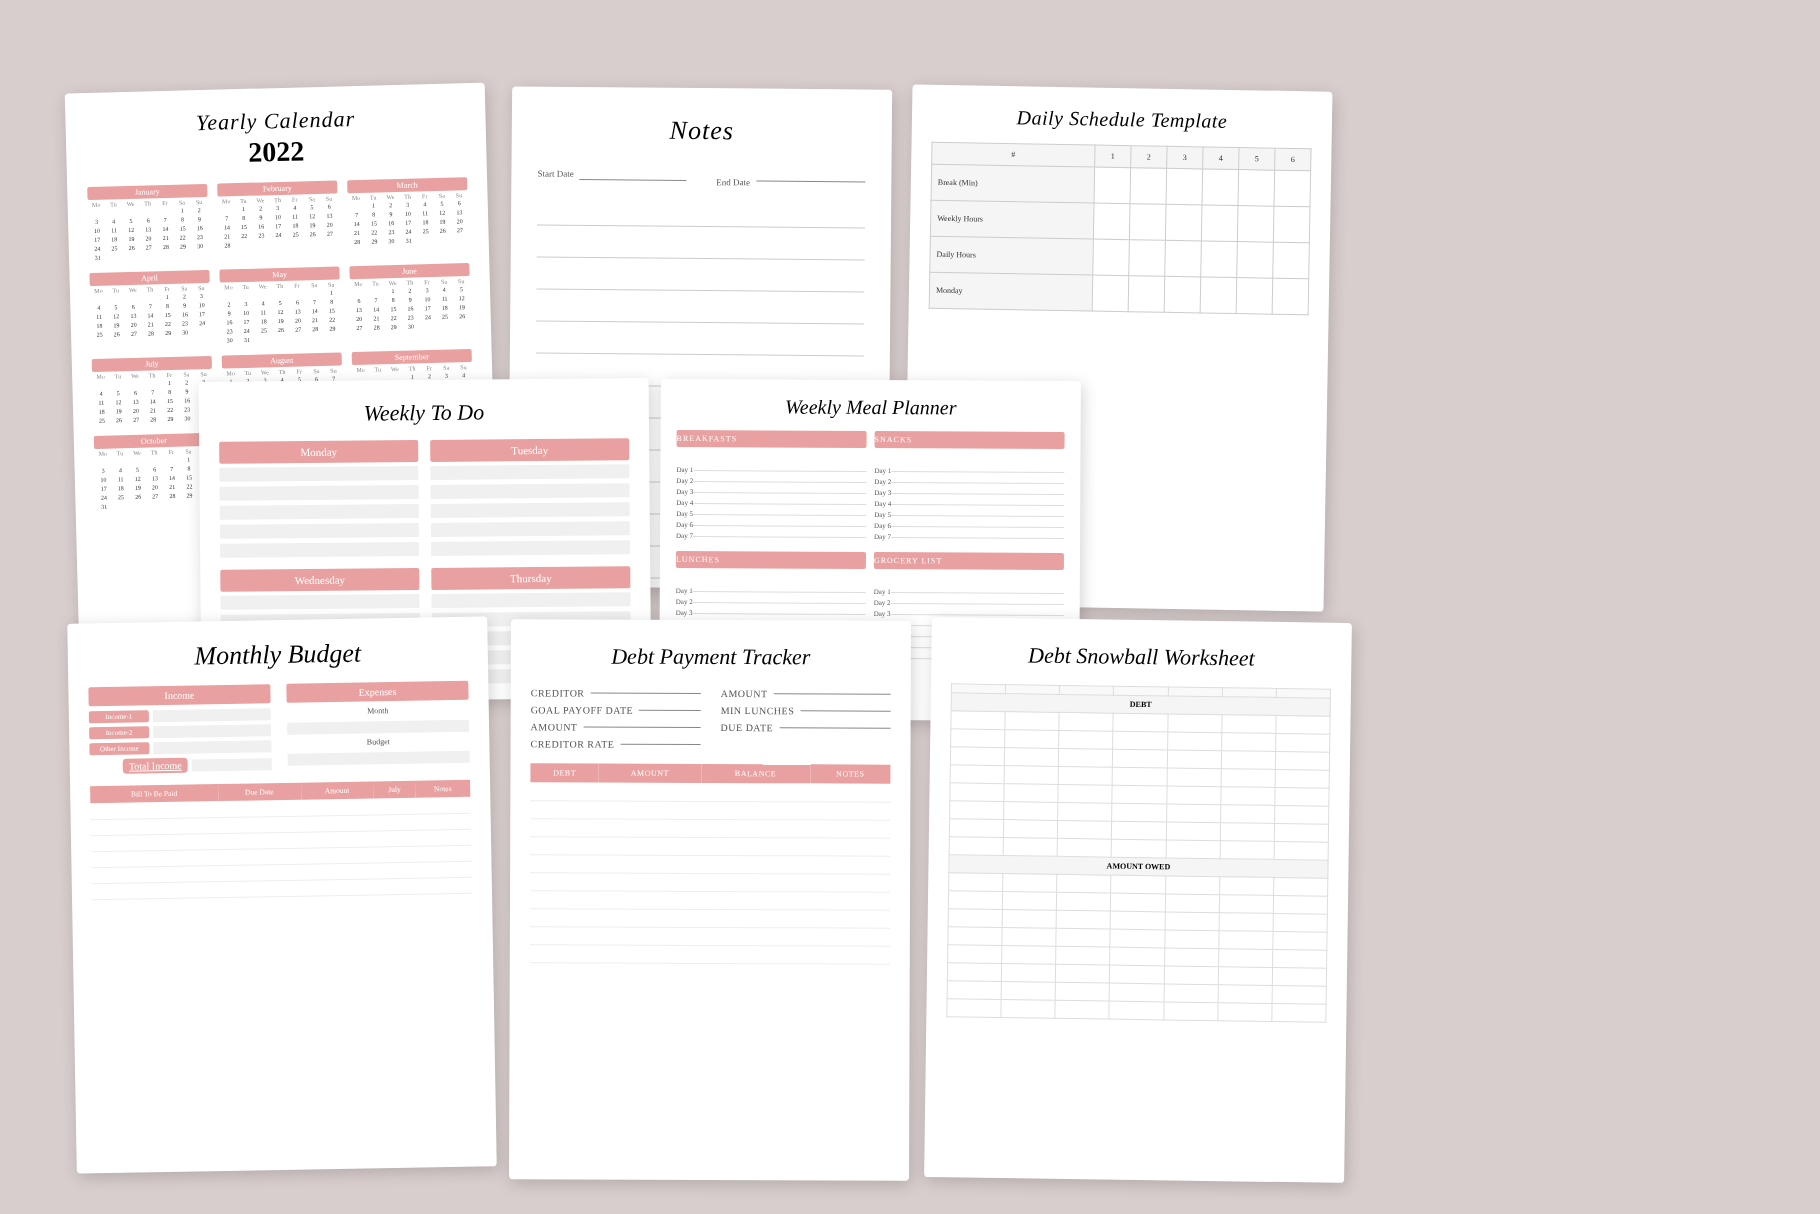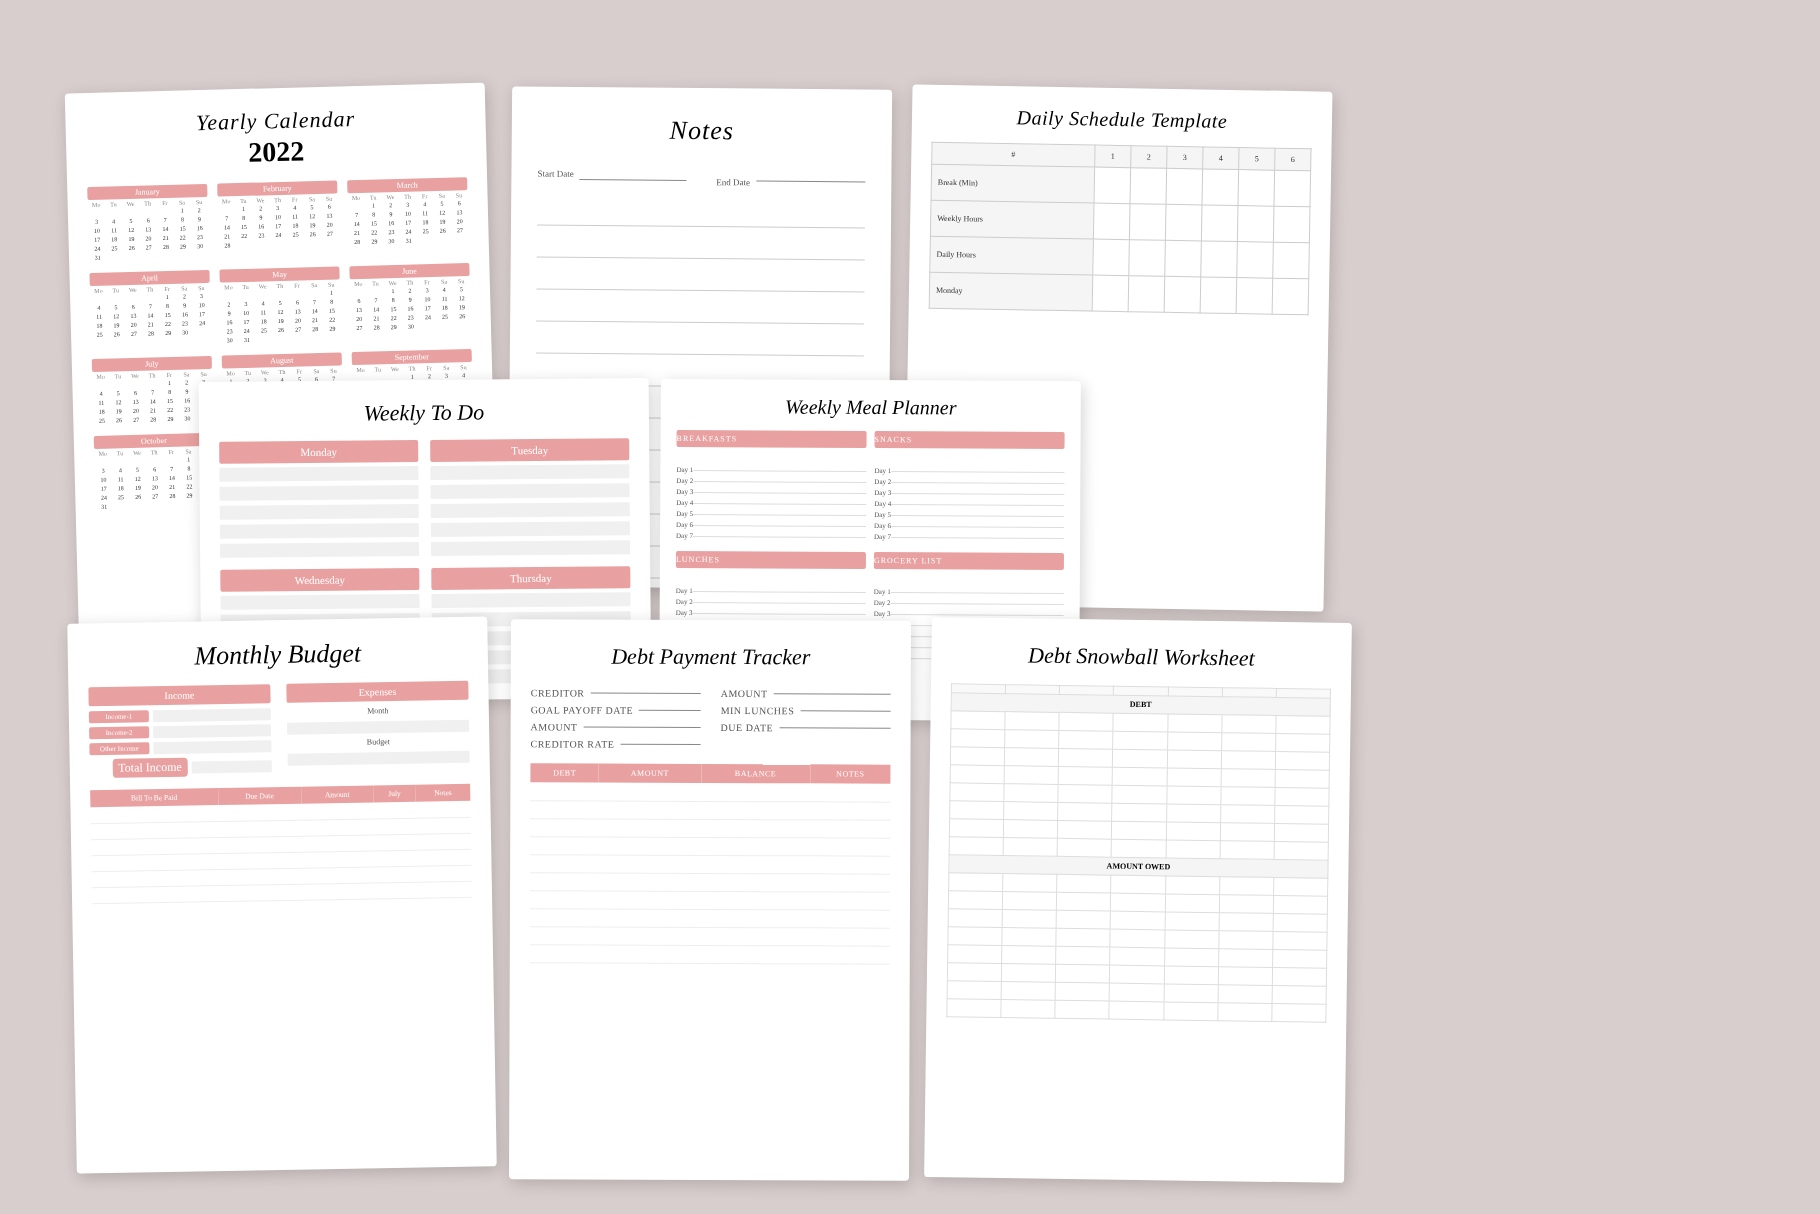--- a/index.html
+++ b/index.html
@@ -291,23 +291,24 @@
     .budget-total-row {
       display: flex;
       justify-content: flex-end;
       align-items: center;
       gap: 4px;
       margin-top: 4px;
     }
     .budget-total-label {
       background: #e8a0a0;
       color: white;
-      font-size: 12px;
+      font-size: 10px;
       padding: 2px 6px;
       border-radius: 4px;
+      text-decoration: underline;
     }
     .budget-total-line {
       width: 80px;
       background: #f0f0f0;
       height: 12px;
     }
     .budget-expense-row {
       display: flex;
       flex-direction: column;
       gap: 4px;

